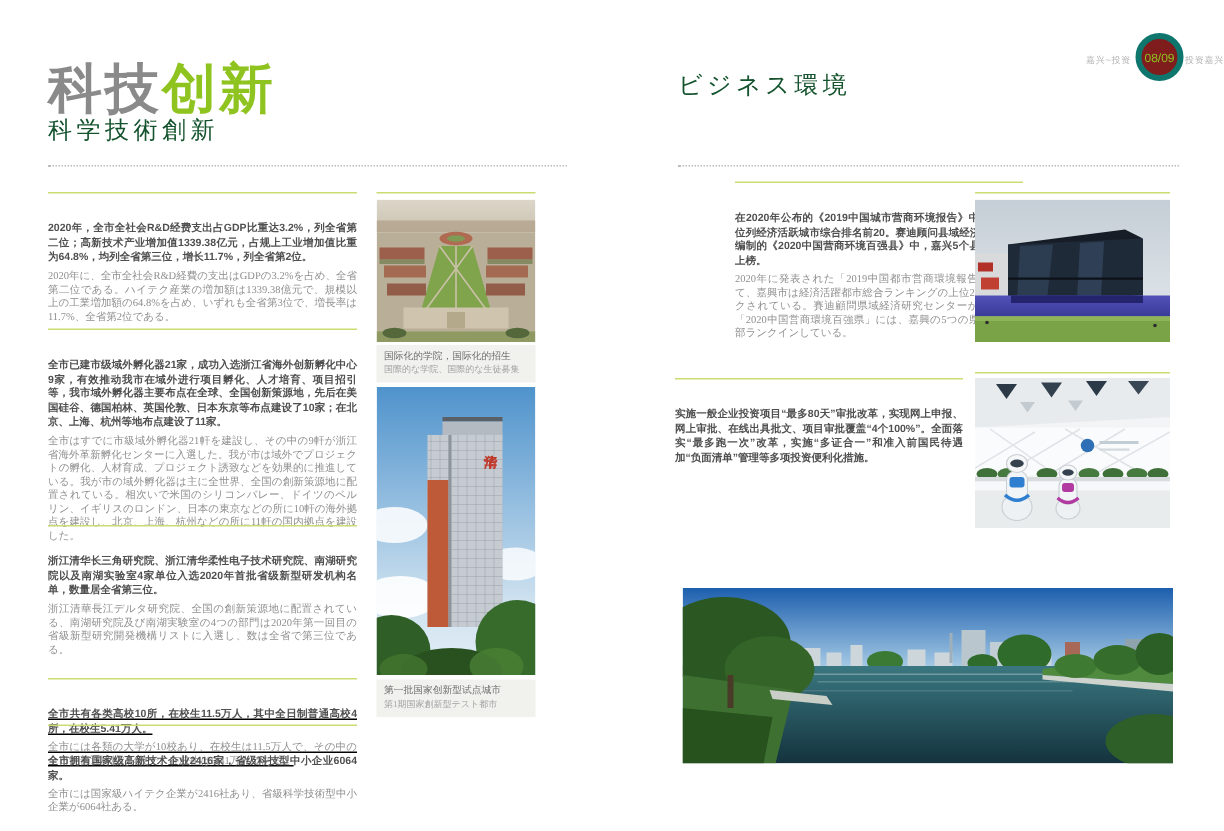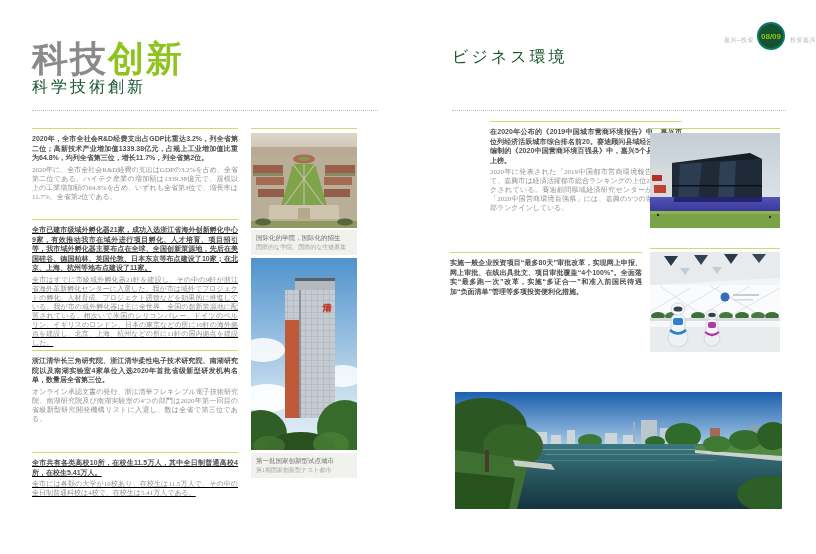--- a/index.html
+++ b/index.html
@@ -7,36 +7,36 @@
           font-family:"Liberation Sans","DejaVu Sans",sans-serif;}
   
   .titleblock{position:absolute;}
   .h-title{font-size:36px;font-weight:bold;letter-spacing:2px;line-height:30px;}
   .t-gray{color:#8a8a8a;}
   .t-green{color:#8fc31f;}
   .h-sub{font-size:16px;color:#14532d;letter-spacing:3px;margin-top:3px;
          font-family:"Liberation Serif","DejaVu Serif",serif;}
   .dotline{position:absolute;height:0;border-top:1px dotted #bcbcbc;}
   
-  .pblock{position:absolute;border-top:1px solid #ccdc72;padding-top:5px;box-sizing:border-box;}
+  .pblock{position:absolute;border-top:1px solid #ccdc72;padding-top:19px;box-sizing:border-box;}
   .cn{font-size:7px;font-weight:bold;color:#4f4f4f;line-height:9.5px;text-align:justify;}
   .jp{font-size:7px;color:#8f8f8f;line-height:9px;text-align:justify;margin-top:3px;
       font-family:"Liberation Serif","DejaVu Serif",serif;}
   
   .photoline{position:absolute;height:0;border-top:1px solid #ccdc72;}
   .photo{position:absolute;overflow:hidden;}
   .photo svg{display:block;}
   .cap{position:absolute;background:#f1f1ee;padding:4px 5px 4px 5px;box-sizing:border-box;}
   .cap .c1{font-size:6.5px;color:#6e6e6e;line-height:8.5px;}
   .cap .c2{font-size:6px;color:#a4a4a4;line-height:8px;font-family:"Liberation Serif","DejaVu Serif",serif;}
   
   .hdr-label{position:absolute;font-size:6px;color:#b2b2b2;letter-spacing:.5px;}
-  .badge{position:absolute;left:757px;top:22px;width:24px;height:24px;border:2px solid #0f766e;
+  .badge{position:absolute;left:757px;top:22px;width:24px;height:24px;border:4px solid #0f766e;
          border-radius:50%;display:flex;align-items:center;justify-content:center;
-         font-size:8px;font-weight:bold;color:#8fc31f;background:#14532d;}
+         font-size:8px;font-weight:normal;color:#8fc31f;background:#7f1d1d;}
 </style>
 </head>
 <body>
 
 <div class="canvas">
 
   <div class="hdr-label" style="left:700px;top:36px;width:54px;text-align:right;">嘉兴~投资</div>
   <div class="badge">
     <span>08/09</span>
   </div>
@@ -45,31 +45,35 @@
   <div class="titleblock" style="left:32px;top:44px;">
     <div class="h-title"><span class="t-gray">科技</span><span class="t-green">创新</span></div>
     <div class="h-sub">科学技術創新</div>
   </div>
   <div class="dotline" style="left:32px;top:110px;width:346px;"></div>
 
   <div class="pblock" style="left:32px;top:128px;width:206px;">
     <div class="cn">2020年，全市全社会R&amp;D经费支出占GDP比重达3.2%，列全省第二位；高新技术产业增加值1339.38亿元，占规上工业增加值比重为64.8%，均列全省第三位，增长11.7%，列全省第2位。</div>
     <div class="jp">2020年に、全市全社会R&amp;D経費の支出はGDPの3.2%を占め、全省第二位である。ハイテク産業の増加額は1339.38億元で、規模以上の工業増加額の64.8%を占め、いずれも全省第3位で、増長率は11.7%、全省第2位である。</div>
   </div>
-  <div class="pblock" style="left:32px;top:219px;width:206px;text-decoration:underline;">
+  <div class="pblock" style="left:32px;top:219px;width:206px;">
     <div class="cn">全市已建市级域外孵化器21家，成功入选浙江省海外创新孵化中心9家，有效推动我市在域外进行项目孵化、人才培育、项目招引等，我市域外孵化器主要布点在全球、全国创新策源地，先后在美国硅谷、德国柏林、英国伦敦、日本东京等布点建设了10家；在北京、上海、杭州等地布点建设了11家。</div>
     <div class="jp">全市はすでに市級域外孵化器21軒を建設し、その中の9軒が浙江省海外革新孵化センターに入選した。我が市は域外でプロジェクトの孵化、人材育成、プロジェクト誘致などを効果的に推進している。我が市の域外孵化器は主に全世界、全国の創新策源地に配置されている。相次いで米国のシリコンバレー、ドイツのベルリン、イギリスのロンドン、日本の東京などの所に10軒の海外拠点を建設し、北京、上海、杭州などの所に11軒の国内拠点を建設した。</div>
   </div>
   <div class="pblock" style="left:32px;top:350px;width:206px;">
     <div class="cn">浙江清华长三角研究院、浙江清华柔性电子技术研究院、南湖研究院以及南湖实验室4家单位入选2020年首批省级新型研发机构名单，数量居全省第三位。</div>
-    <div class="jp">オンライン承認文書の発行、浙江清華フレキシブル電子技術研究院、南湖研究院及び南湖実験室の4つの部門は2020年第一回目の省級新型研究開発機構リストに入選し、数は全省で第三位である。</div>
+    <div class="jp">浙江清華長江デルタ研究院、全国の創新策源地に配置されている、南湖研究院及び南湖実験室の4つの部門は2020年第一回目の省級新型研究開発機構リストに入選し、数は全省で第三位である。</div>
   </div>
   <div class="pblock" style="left:32px;top:452px;width:206px;text-decoration:underline;">
     <div class="cn">全市共有各类高校10所，在校生11.5万人，其中全日制普通高校4所，在校生5.41万人。</div>
     <div class="jp">全市には各類の大学が10校あり、在校生は11.5万人で、その中の全日制普通科校は4校で、在校生は5.41万人である。</div>
+  </div>
+  <div class="pblock" style="left:32px;top:483px;width:206px;">
+    <div class="cn">全市拥有国家级高新技术企业2416家，省级科技型中小企业6064家。</div>
+    <div class="jp">全市には国家級ハイテク企業が2416社あり、省級科学技術型中小企業が6064社ある。</div>
   </div>
 
   <div class="photoline" style="left:251px;top:128px;width:106px;"></div>
   <div class="photo" style="left:251px;top:133px;width:106px;height:95px;">
     <svg width="106" height="95" viewBox="0 0 106 95" preserveAspectRatio="none">
       <defs>
         <linearGradient id="gsky1" x1="0" y1="0" x2="0" y2="1">
           <stop offset="0" stop-color="#dcd6ca"></stop>
             <stop offset="1" stop-color="#c9c2ae"></stop>
         </linearGradient>

